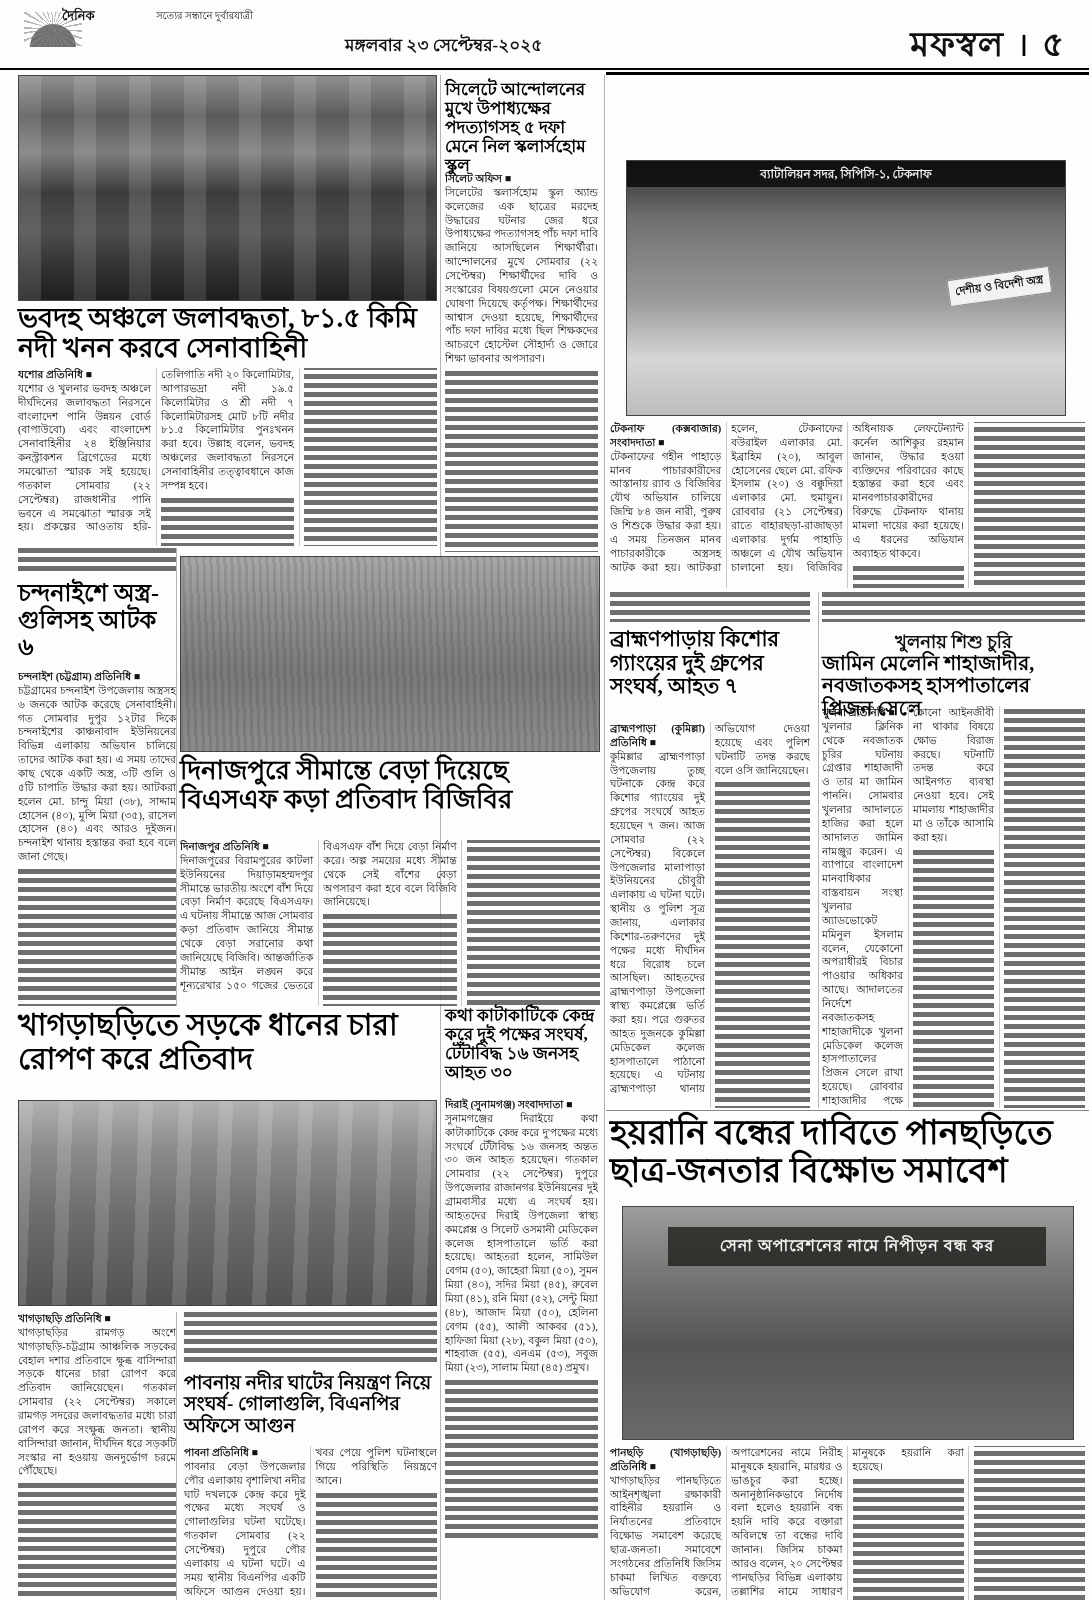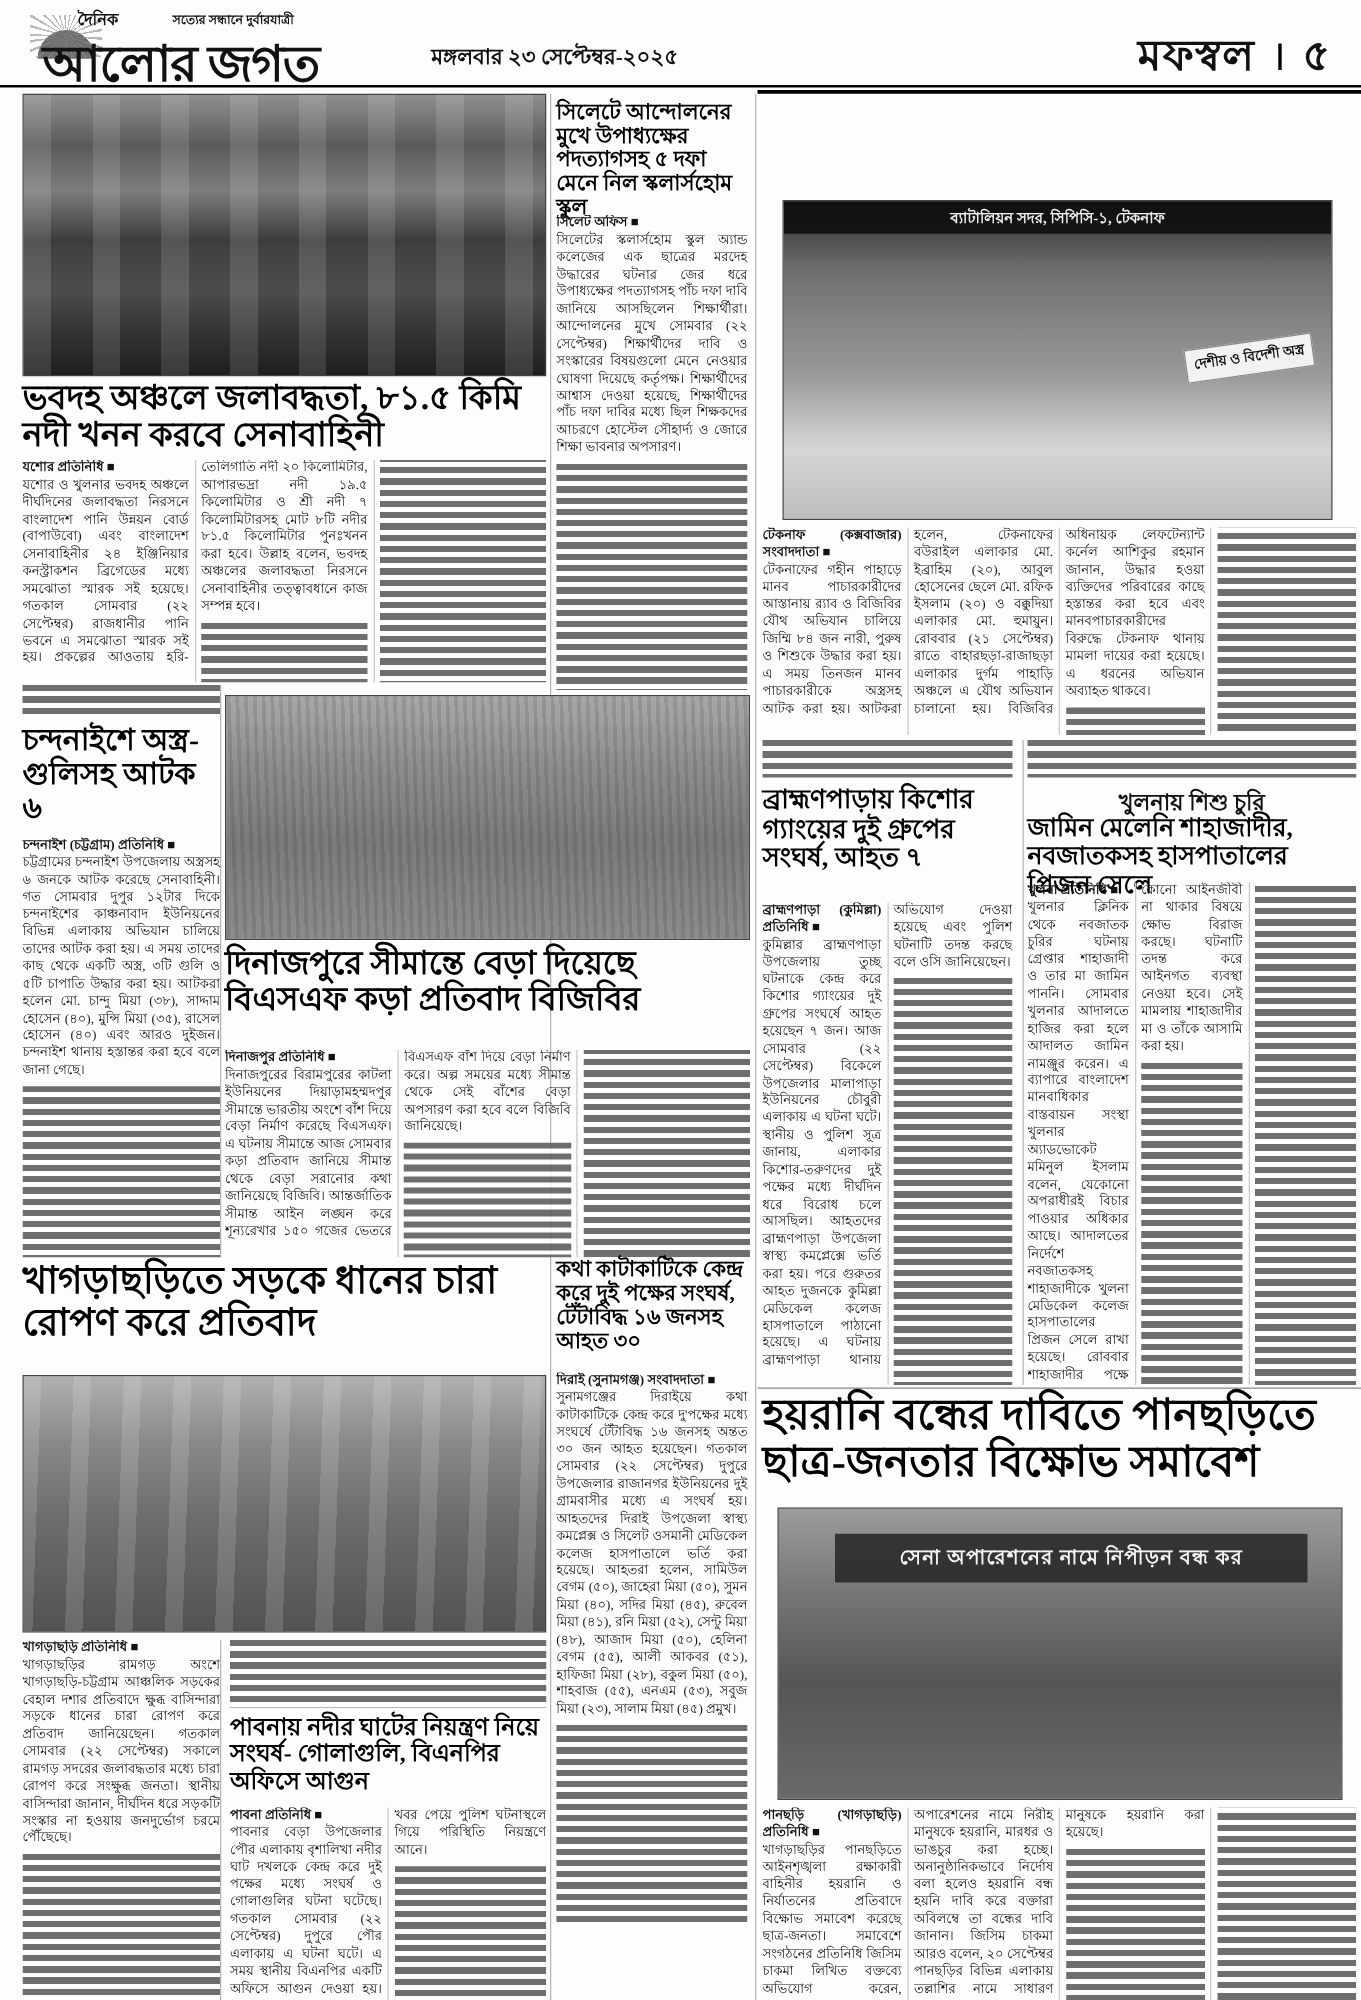--- a/index.html
+++ b/index.html
@@ -7,21 +7,21 @@
         font-family:"Liberation Serif","DejaVu Serif",serif;color:#111;overflow:hidden;}
   .abs{position:absolute;box-sizing:border-box;}
   
   #logo-box{left:28px;top:6px;width:305px;height:60px;}
   .sun{position:absolute;left:2px;top:18px;width:46px;height:23px;border-radius:46px 46px 0 0;
        background:#6f6f6f;}
   .sun:before{content:"";position:absolute;left:-6px;top:-12px;width:58px;height:34px;
        background:repeating-conic-gradient(from -90deg,#8a8a8a 0 4deg,transparent 4deg 14deg);
        clip-path:polygon(0 0,100% 0,100% 100%,0 100%);opacity:.6;}
   .paper-daily{position:absolute;left:34px;top:0;font-size:13px;font-weight:bold;}
-  .paper-tagline{position:absolute;left:110px;top:2px;font-size:10px;font-weight:bold;}
+  .paper-tagline{position:absolute;left:128px;top:2px;font-size:10px;font-weight:normal;}
   .paper-name{position:absolute;left:6px;top:14px;font-size:40px;font-weight:bold;letter-spacing:-1px;
        white-space:nowrap;}
   #date-line{left:345px;top:32px;font-size:17px;font-weight:bold;}
   #section-box{right:24px;top:18px;font-size:34px;font-weight:bold;letter-spacing:1px;}
   #section-box .sep{font-weight:normal;padding:0 12px;color:#000;}
   .hrule{background:#000;}
   .vrule{background:#b5b5b3;width:1px;}
   
   .hl{font-weight:bold;text-align:left;line-height:1.12;color:#000;}
   .kicker{font-weight:bold;text-align:center;}
@@ -56,21 +56,20 @@
 </style>
 </head>
 <body>
 
 <div id="page">
 
   <div class="abs" id="logo-box">
     <span class="sun"></span>
     <span class="paper-daily">দৈনিক</span>
     <span class="paper-tagline">সত্যের সন্ধানে দুর্বারযাত্রী</span>
-    <span class="paper-name">আলোর জগত</span>
   </div>
   <div class="abs" id="date-line">মঙ্গলবার ২৩ সেপ্টেম্বর-২০২৫</div>
   <div class="abs" id="section-box">
     <span>মফস্বল</span><span class="sep">।</span><span>৫</span>
   </div>
   <div class="abs hrule" style="left:0;top:68px;width:1089px;height:2px;"></div>
 
   <div class="abs vrule" style="left:440px;top:75px;height:1525px;"></div>
   <div class="abs vrule" style="left:604px;top:75px;height:1525px;"></div>
   <div class="abs vrule" style="left:176px;top:548px;height:458px;"></div>

